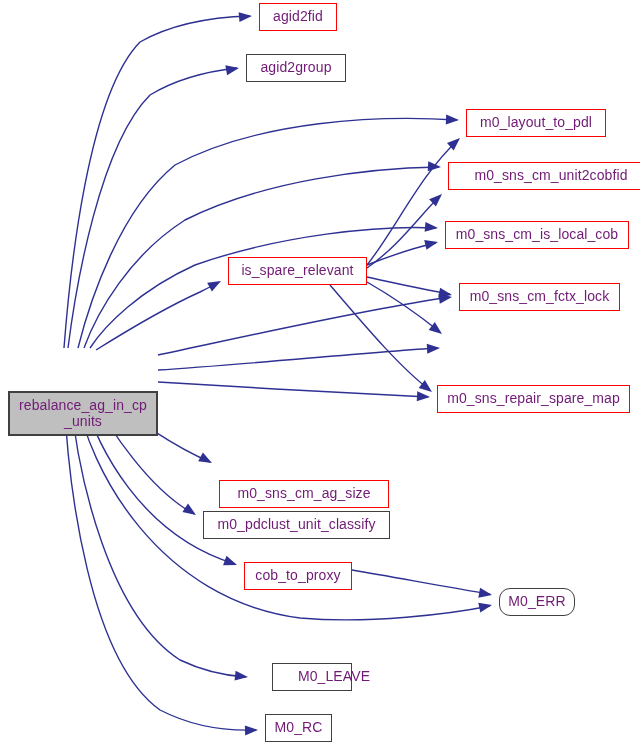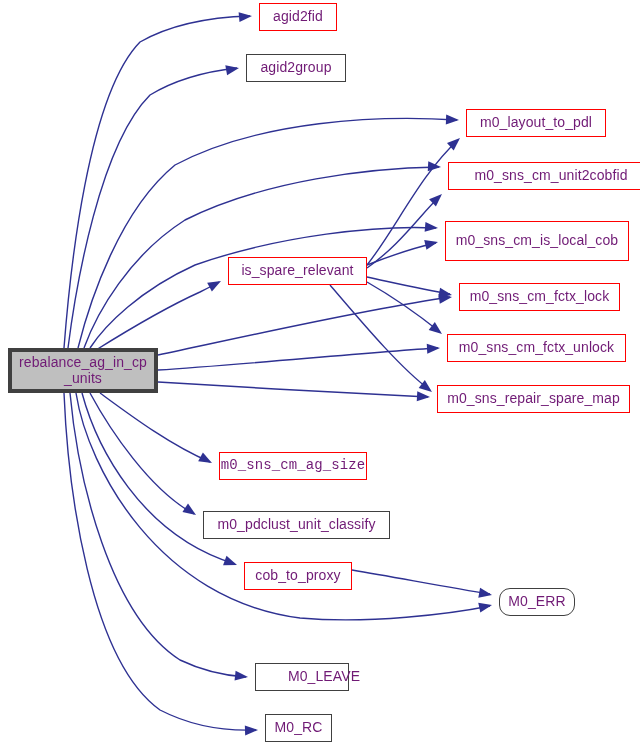--- a/index.html
+++ b/index.html
@@ -44,21 +44,22 @@
     color: #701a75;
     line-height: 1.12;
     white-space: pre-line;
     letter-spacing: 0.1px;
   }
   .node-box.black-border {
     border: 1px solid #404040;
   }
   .node-box.current {
     background: #bfbfbf;
-    border: 4px solid #000000;
+    border: 2px solid #000000;
+    margin-top: 43px;
   }
 </style>
 </head>
 <body>
 
 <div id="callgraph" style="background: rgb(255, 255, 255);">
   <svg id="graph-svg" viewBox="0 0 640 747">
       <path class="edge-path" d="M64,348 C70,270 88,95 140,42 C175,22 215,17 250,16" stroke="#2e3192"></path>
       <path class="edge-path" d="M68,348 C76,285 100,145 150,95 C178,78 210,71 237,68" stroke="#2e3192"></path>
       <path class="edge-path" d="M78,348 C90,300 120,210 175,165 C260,120 380,115 457,120" stroke="#2e3192"></path>
@@ -103,24 +104,23 @@
       <polygon class="edge-head" points="0,0 -13,-5 -13,5" fill="#2e3192" transform="translate(442,334) rotate(38)"></polygon>
       <polygon class="edge-head" points="0,0 -13,-5 -13,5" fill="#2e3192" transform="translate(432,392) rotate(38)"></polygon>
       <polygon class="edge-head" points="0,0 -13,-5 -13,5" fill="#2e3192" transform="translate(492,595) rotate(10)"></polygon>
     </svg>
 <div class="node-box current" style="left: 8px; top: 348px; width: 150px; height: 45px; border-color: rgb(64, 64, 64); background: rgb(191, 191, 191);">rebalance_ag_in_cp
 _units</div>
     <div class="node-box" style="left: 259px; top: 3px; width: 78px; height: 28px; border-color: rgb(255, 0, 0); background: rgb(255, 255, 255);">agid2fid</div>
     <div class="node-box black-border" style="left: 246px; top: 54px; width: 100px; height: 28px; border-color: rgb(64, 64, 64); background: rgb(255, 255, 255);">agid2group</div>
     <div class="node-box" style="left: 466px; top: 109px; width: 140px; height: 28px; border-color: rgb(255, 0, 0); background: rgb(255, 255, 255);">m0_layout_to_pdl</div>
     <div class="node-box" style="left: 448px; top: 162px; width: 206px; height: 28px; border-color: rgb(255, 0, 0); background: rgb(255, 255, 255); text-align: center;">m0_sns_cm_unit2cobfid</div>
-    <div class="node-box" style="left: 445px; top: 221px; width: 184px; height: 40px; border-color: rgb(255, 0, 0); background: rgb(255, 255, 255);">m0_sns_cm_is_local_cob</div>
+    <div class="node-box" style="left: 445px; top: 221px; width: 184px; height: 28px; border-color: rgb(255, 0, 0); background: rgb(255, 255, 255);">m0_sns_cm_is_local_cob</div>
     <div class="node-box" style="left: 228px; top: 257px; width: 139px; height: 28px; border-color: rgb(255, 0, 0); background: rgb(255, 255, 255);">is_spare_relevant</div>
     <div class="node-box" style="left: 459px; top: 283px; width: 161px; height: 28px; border-color: rgb(255, 0, 0); background: rgb(255, 255, 255);">m0_sns_cm_fctx_lock</div>
-    <div class="node-box" style="left: 447px; top: 334px; width: 179px; height: 28px; border-color: rgb(255, 0, 0); background: rgb(255, 255, 255);">m0_sns_cm_fctx_unlock</div>
     <div class="node-box" style="left: 437px; top: 385px; width: 193px; height: 28px; border-color: rgb(255, 0, 0); background: rgb(255, 255, 255); text-align: center;">m0_sns_repair_spare_map</div>
-    <div class="node-box" style="left: 219px; top: 452px; width: 148px; height: 28px; border-color: rgb(255, 0, 0); background: rgb(255, 255, 255); font-family: Liberation Mono, monospace;">m0_sns_cm_ag_size</div>
+    <div class="node-box" style="left: 219px; top: 480px; width: 170px; height: 28px; border-color: rgb(255, 0, 0); background: rgb(255, 255, 255);">m0_sns_cm_ag_size</div>
     <div class="node-box black-border" style="left: 203px; top: 511px; width: 187px; height: 28px; border-color: rgb(64, 64, 64); background: rgb(255, 255, 255);">m0_pdclust_unit_classify</div>
     <div class="node-box" style="left: 244px; top: 562px; width: 108px; height: 28px; border-color: rgb(255, 0, 0); background: rgb(255, 255, 255);">cob_to_proxy</div>
     <div class="node-box black-border" style="left: 499px; top: 588px; width: 76px; height: 28px; border-color: rgb(64, 64, 64); background: rgb(255, 255, 255); border-radius: 11px;">M0_ERR</div>
-    <div class="node-box black-border" style="left: 255px; top: 663px; width: 94px; height: 28px; border-color: rgb(64, 64, 64); background: rgb(255, 255, 255); padding-left: 44px;">M0_LEAVE</div>
+    <div class="node-box black-border" style="left: 272px; top: 663px; width: 80px; height: 28px; border-color: rgb(64, 64, 64); background: rgb(255, 255, 255); padding-left: 44px;">M0_LEAVE</div>
     <div class="node-box black-border" style="left: 265px; top: 714px; width: 67px; height: 28px; border-color: rgb(64, 64, 64); background: rgb(255, 255, 255);">M0_RC</div>
   </div>
 
 </body></html>

